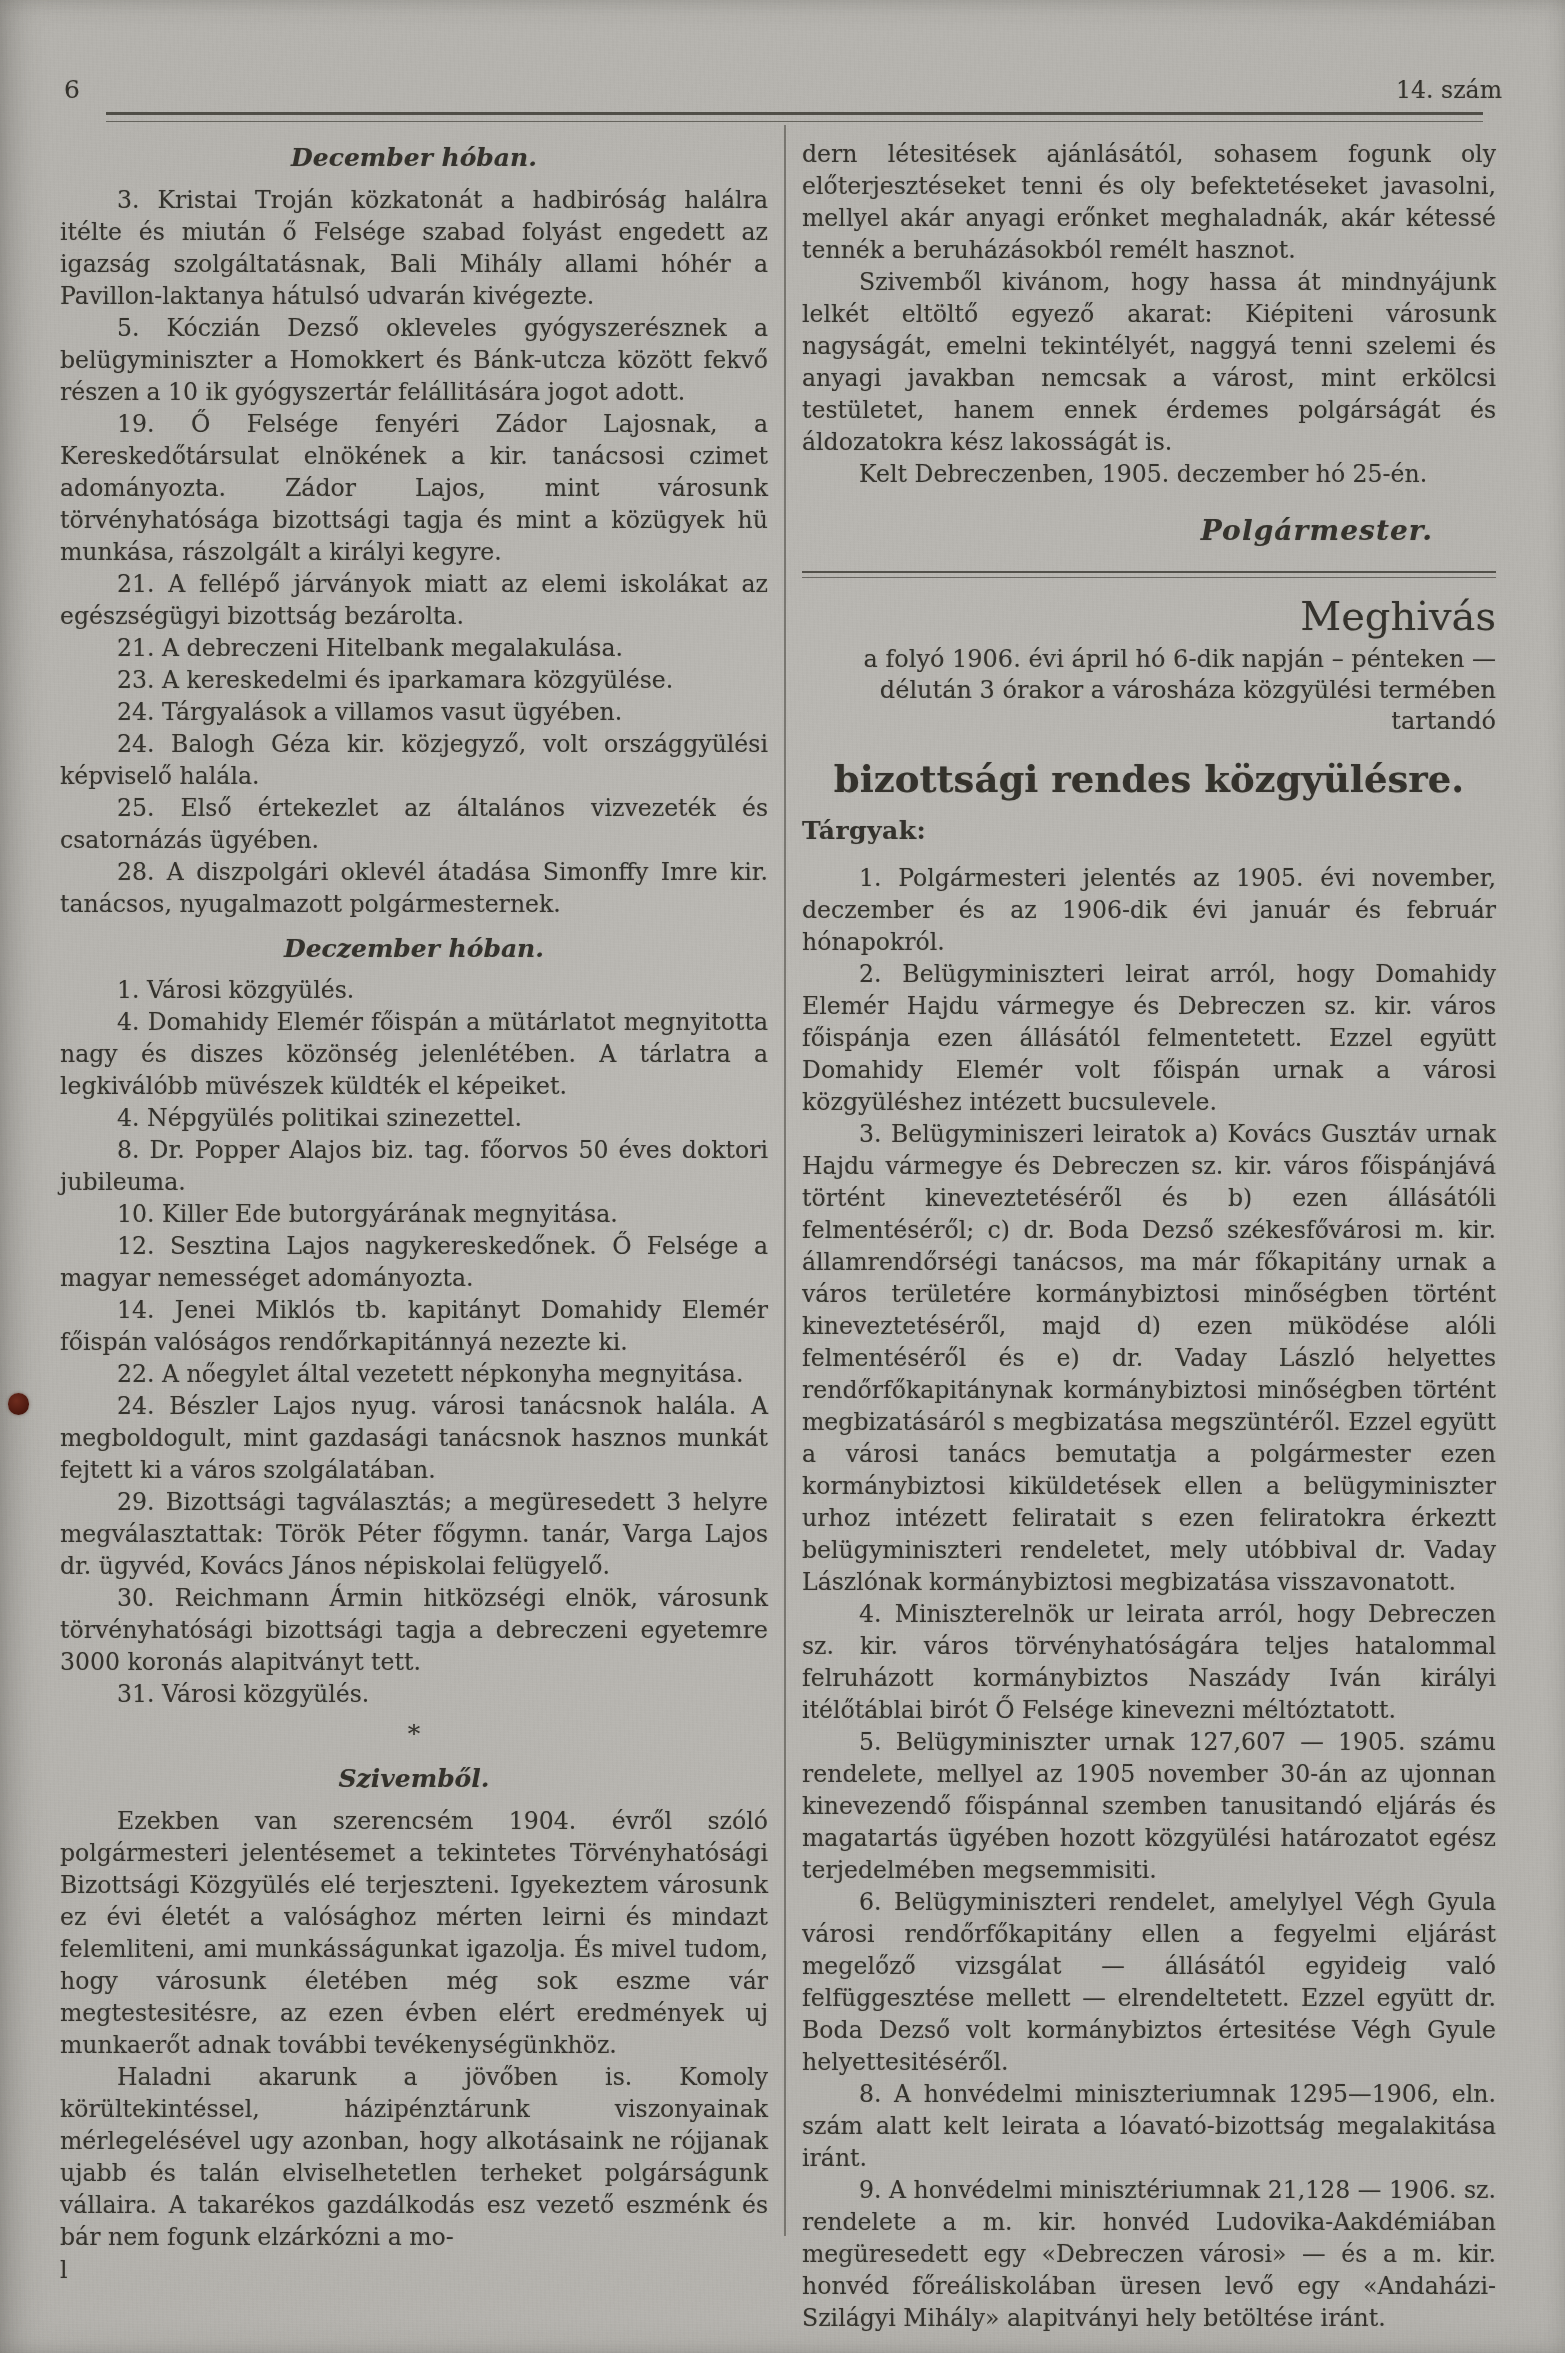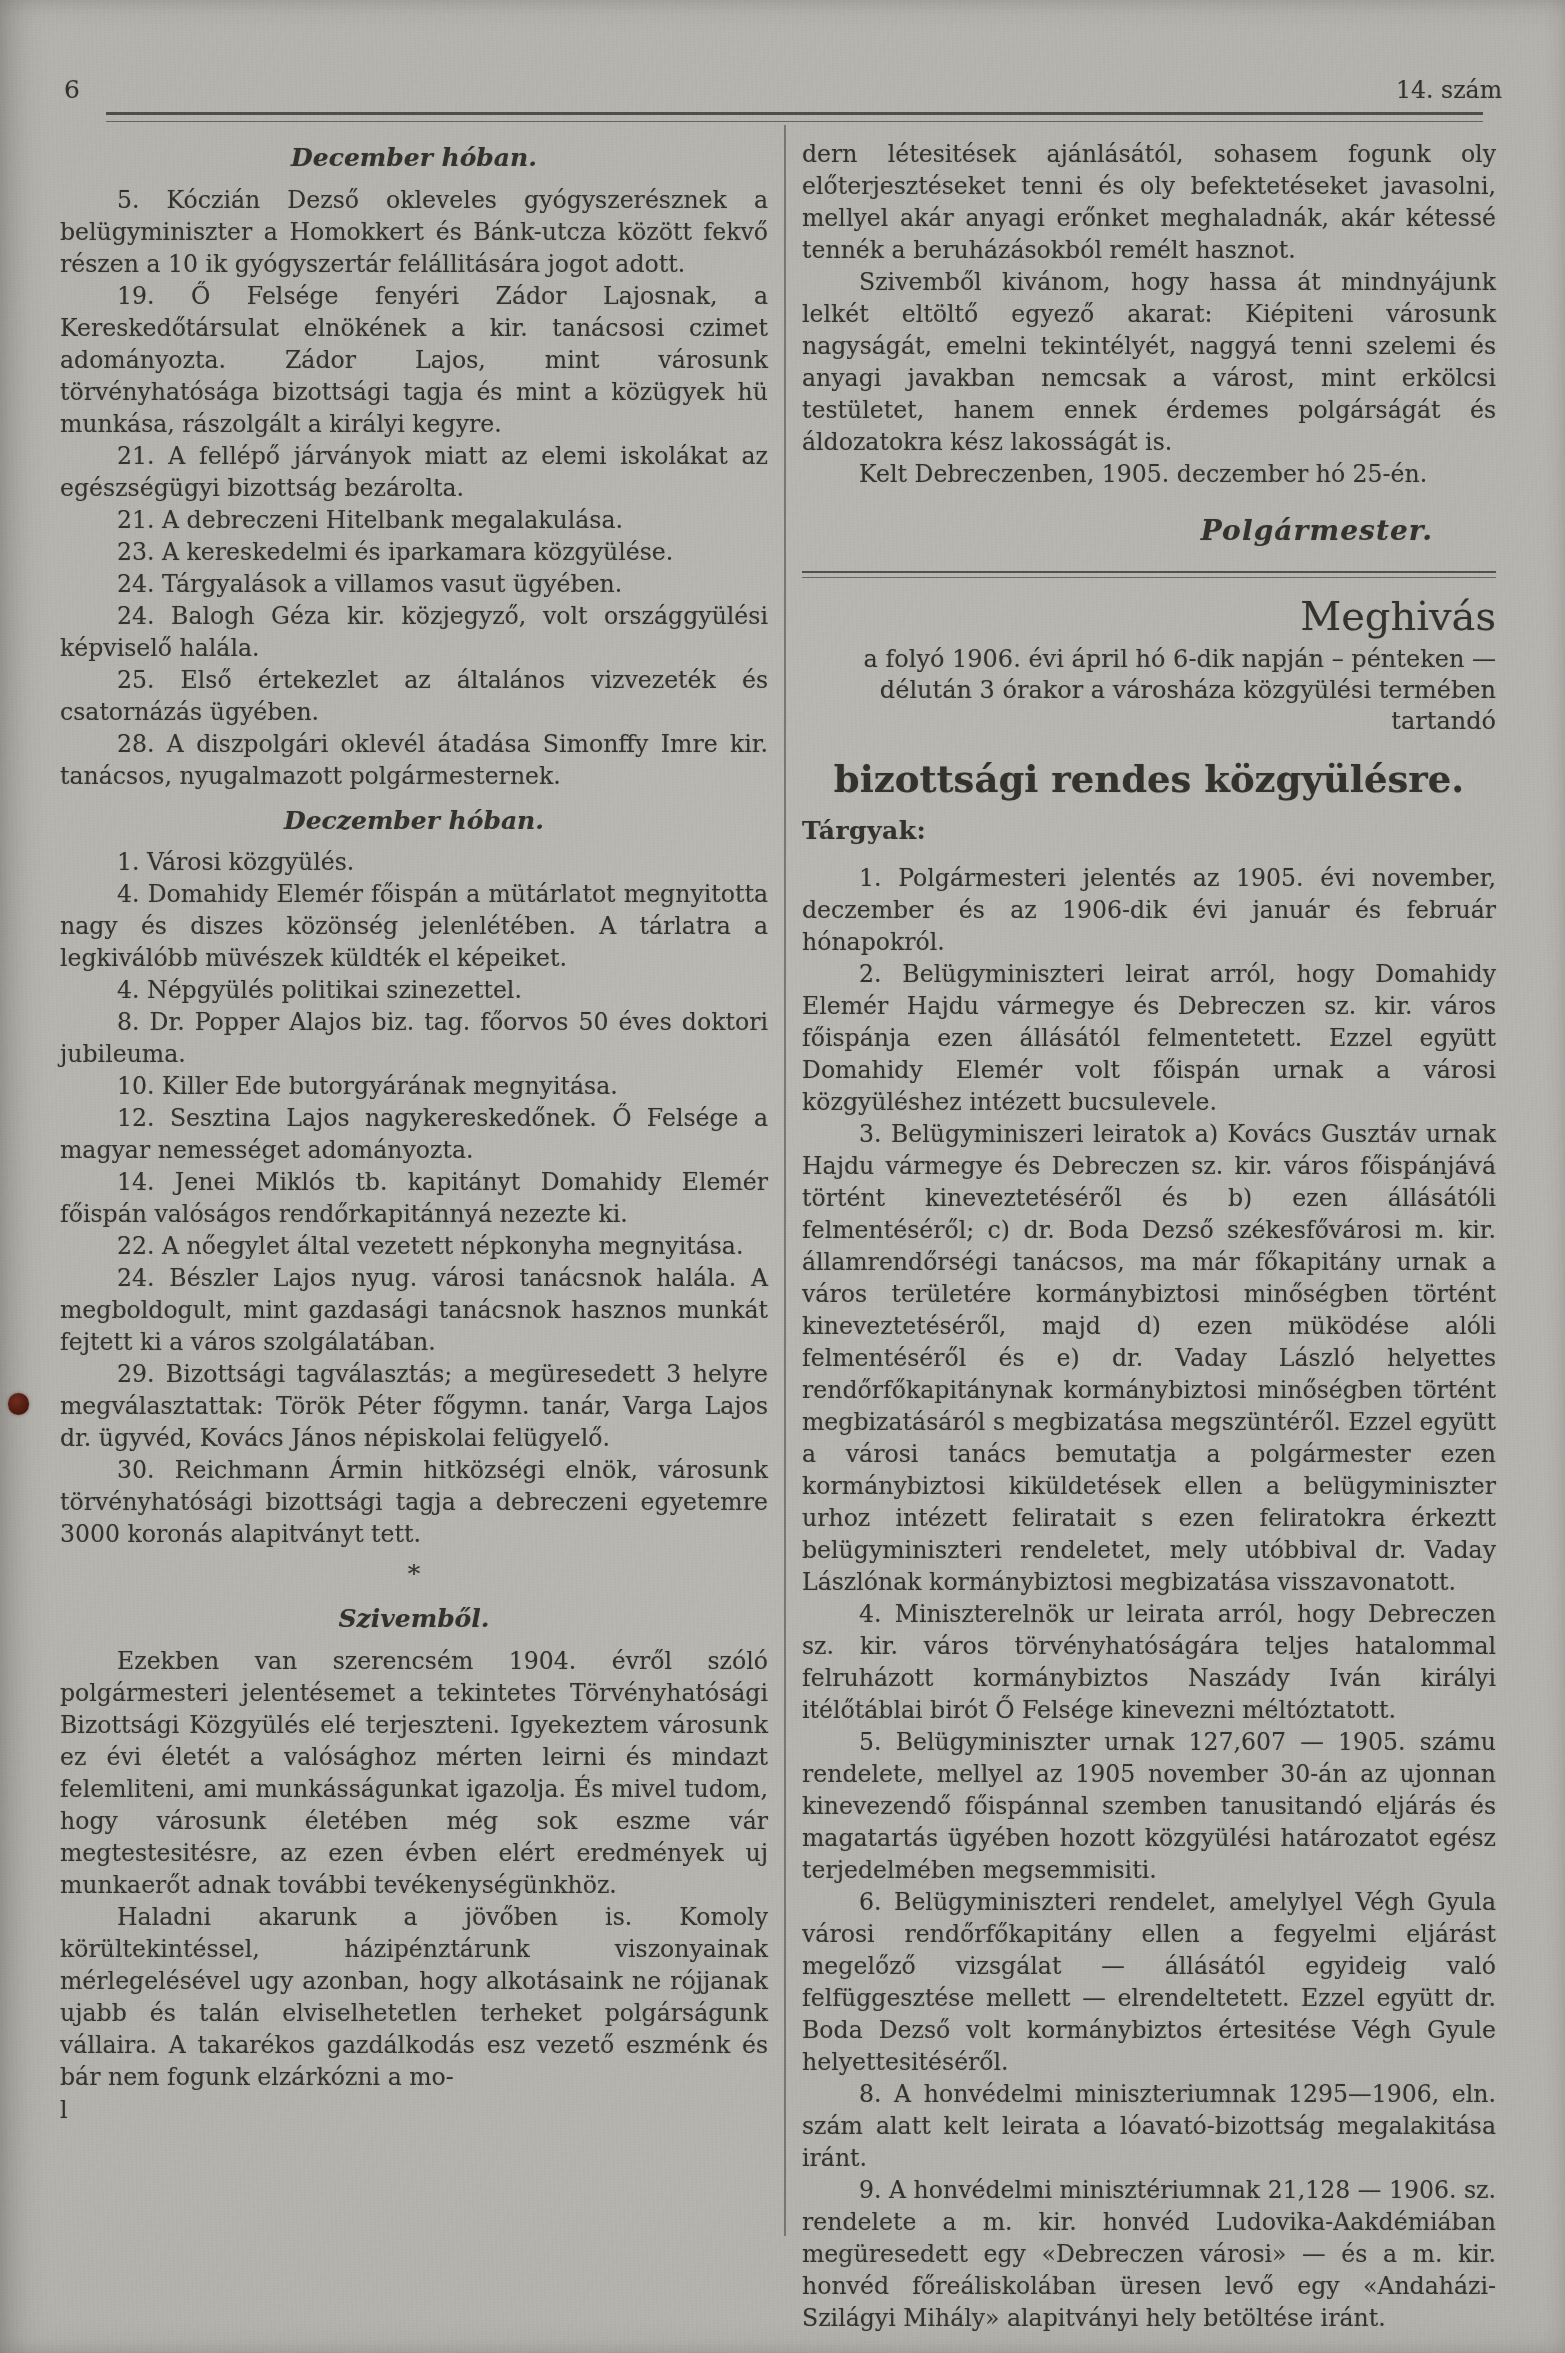--- a/index.html
+++ b/index.html
@@ -72,20 +72,21 @@
 
   <div class="column-divider"></div>
 
   <div class="stain-dot"></div>
 
   <div class="col-left">
 
     <p class="section-heading first">December hóban.</p>
     <div>
 
+    <p class="para">3. Kristai Troján közkatonát a hadbiróság halálra itélte és miután ő Felsége szabad folyást engedett az igazság szolgáltatásnak, Bali Mihály allami hóhér a Pavillon-laktanya hátulsó udvarán kivégezte.</p>
         <p class="para">5. Kóczián Dezső okleveles gyógyszerésznek a belügyminiszter a Homokkert és Bánk-utcza között fekvő részen a 10 ik gyógyszertár felállitására jogot adott.</p>
         <p class="para">19. Ő Felsége fenyéri Zádor Lajosnak, a Kereskedőtársulat elnökének a kir. tanácsosi czimet adományozta. Zádor Lajos, mint városunk törvényhatósága bizottsági tagja és mint a közügyek hü munkása, rászolgált a királyi kegyre.</p>
         <p class="para">21. A fellépő járványok miatt az elemi iskolákat az egészségügyi bizottság bezárolta.</p>
         <p class="para">21. A debreczeni Hitelbank megalakulása.</p>
         <p class="para">23. A kereskedelmi és iparkamara közgyülése.</p>
         <p class="para">24. Tárgyalások a villamos vasut ügyében.</p>
         <p class="para">24. Balogh Géza kir. közjegyző, volt országgyülési képviselő halála.</p>
         <p class="para">25. Első értekezlet az általános vizvezeték és csatornázás ügyében.</p>
         <p class="para">28. A diszpolgári oklevél átadása Simonffy Imre kir. tanácsos, nyugalmazott polgármesternek.</p>
       </div>
@@ -97,20 +98,21 @@
         <p class="para">4. Domahidy Elemér főispán a mütárlatot megnyitotta nagy és diszes közönség jelenlétében. A tárlatra a legkiválóbb müvészek küldték el képeiket.</p>
         <p class="para">4. Népgyülés politikai szinezettel.</p>
         <p class="para">8. Dr. Popper Alajos biz. tag. főorvos 50 éves doktori jubileuma.</p>
         <p class="para">10. Killer Ede butorgyárának megnyitása.</p>
         <p class="para">12. Sesztina Lajos nagykereskedőnek. Ő Felsége a magyar nemességet adományozta.</p>
         <p class="para">14. Jenei Miklós tb. kapitányt Domahidy Elemér főispán valóságos rendőrkapitánnyá nezezte ki.</p>
         <p class="para">22. A nőegylet által vezetett népkonyha megnyitása.</p>
         <p class="para">24. Bészler Lajos nyug. városi tanácsnok halála. A megboldogult, mint gazdasági tanácsnok hasznos munkát fejtett ki a város szolgálatában.</p>
         <p class="para">29. Bizottsági tagválasztás; a megüresedett 3 helyre megválasztattak: Török Péter főgymn. tanár, Varga Lajos dr. ügyvéd, Kovács János népiskolai felügyelő.</p>
         <p class="para">30. Reichmann Ármin hitközségi elnök, városunk törvényhatósági bizottsági tagja a debreczeni egyetemre 3000 koronás alapitványt tett.</p>
+        <p class="para">31. Városi közgyülés.</p>
       </div>
 
     <p class="star-separator">*</p>
 
     <p class="section-heading">Szivemből.</p>
     <div>
 
     <p class="para">Ezekben van szerencsém 1904. évről szóló polgármesteri jelentésemet a tekintetes Törvényhatósági Bizottsági Közgyülés elé terjeszteni. Igyekeztem városunk ez évi életét a valósághoz mérten leirni és mindazt felemliteni, ami munkásságunkat igazolja. És mivel tudom, hogy városunk életében még sok eszme vár megtestesitésre, az ezen évben elért eredmények uj munkaerőt adnak további tevékenységünkhöz.</p>
         <p class="para">Haladni akarunk a jövőben is. Komoly körültekintéssel, házipénztárunk viszonyainak mérlegelésével ugy azonban, hogy alkotásaink ne rójjanak ujabb és talán elviselhetetlen terheket polgárságunk vállaira. A takarékos gazdálkodás esz vezető eszménk és bár nem fogunk elzárkózni a mo-</p>
       </div>

